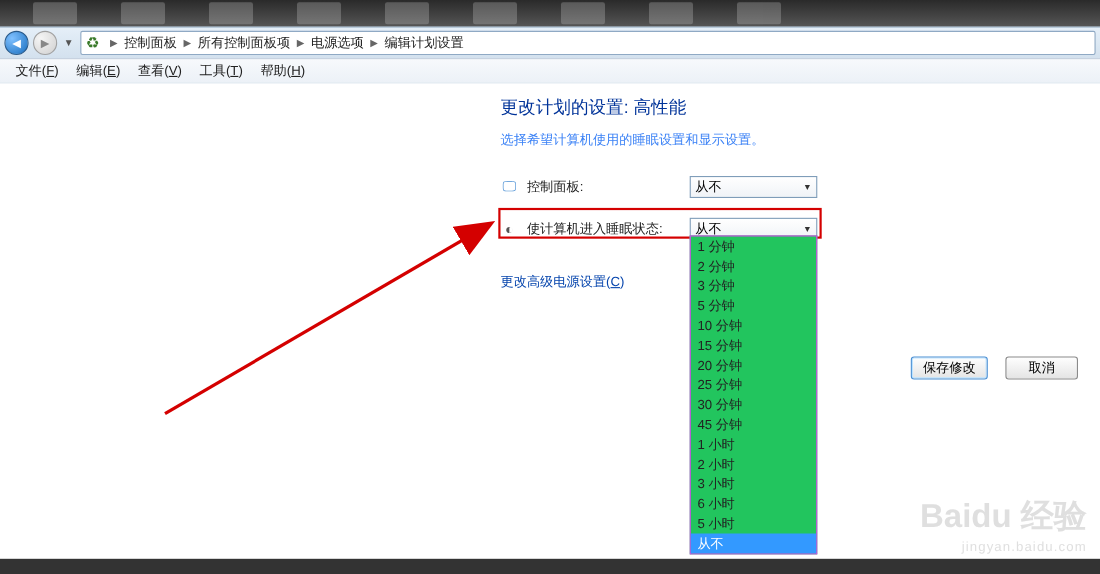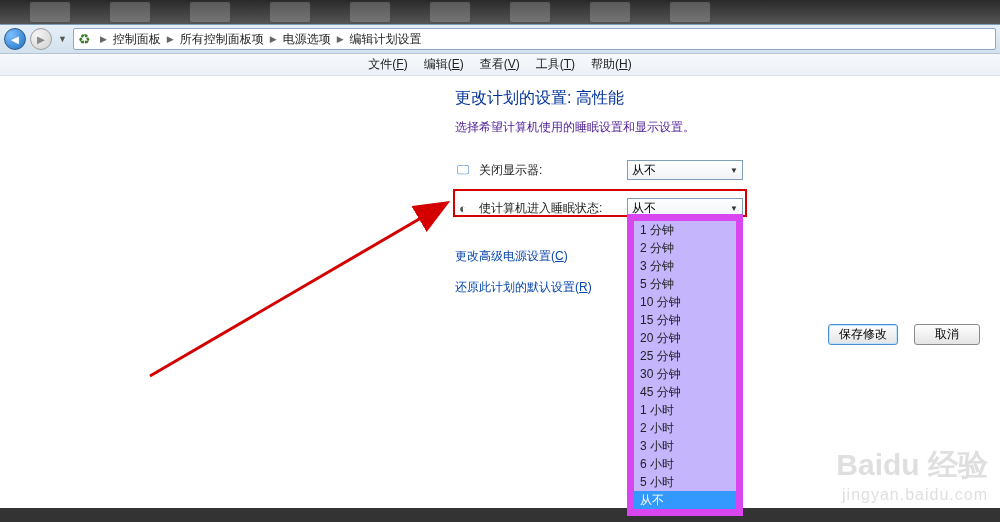--- a/index.html
+++ b/index.html
@@ -89,21 +89,20 @@
     padding: 0 4px;
   }
   .menubar {
     height: 22px;
     background: linear-gradient(to bottom, #f7f9fc, #ecf1f7);
     border-bottom: 1px solid #d6e1ec;
     display: flex;
     align-items: center;
     padding: 0 6px;
     gap: 0;
-    justify-content: center;
   }
   .menu-item {
     padding: 2px 8px;
     color: #222;
   }
   .menu-item .ul { text-decoration: underline; }
   .content {
     position: relative;
     height: calc(100% - 76px - 14px);
     background: #fff;
@@ -113,21 +112,21 @@
     left: 455px;
     top: 12px;
     width: 520px;
   }
   .page-title {
     color: #003399;
     font-size: 16px;
     margin-bottom: 10px;
   }
   .page-desc {
-    color: #4c1d95;
+    color: #3b82f6;
     margin-bottom: 24px;
   }
   .setting-row {
     display: flex;
     align-items: center;
     margin-bottom: 18px;
   }
   .setting-icon {
     width: 16px;
     height: 16px;
@@ -162,22 +161,22 @@
     pointer-events: none;
   }
   .link {
     color: #0645ad;
     margin-bottom: 14px;
     cursor: pointer;
   }
   .link .ul { text-decoration: underline; }
   .dropdown-list {
     position: absolute;
-    border: 7px solid #d946ef;
-    background: #c4b5fd;
+    border: 1px solid #d946ef;
+    background: #22c55e;
     font-size: 12px;
     z-index: 10;
   }
   .dd-item {
     padding: 1px 6px;
     line-height: 16px;
     color: #222;
   }
   .dd-item.selected {
     background: #3399ff;
@@ -223,21 +222,21 @@
     position: absolute;
     right: 12px;
     bottom: 18px;
     color: rgba(210,210,210,0.7);
     font-family: Arial, sans-serif;
     text-align: right;
     pointer-events: none;
     z-index: 20;
   }
   .watermark .wm1 { font-size: 30px; font-weight: bold; }
-  .watermark .wm2 { font-size: 16px; letter-spacing: 1px; }
+  .watermark .wm2 { font-size: 12px; letter-spacing: 1px; }
 </style>
 </head>
 <body>
 
 <div class="titlebar">
   <div class="titlebar-icons">
     <div class="tb-icon"></div>
       <div class="tb-icon"></div>
       <div class="tb-icon"></div>
     <div class="tb-icon"></div>
@@ -290,43 +289,40 @@
     </defs>
     <line x1="10" y1="190" x2="305" y2="18" stroke="#d40000" stroke-width="3" marker-end="url(#ah)"></line>
   </svg>
 
   <div class="content-inner">
     <div class="page-title">更改计划的设置: 高性能</div>
     <div class="page-desc">选择希望计算机使用的睡眠设置和显示设置。</div>
 
     <div class="setting-row">
       <span class="setting-icon" style="color:#4a8fd4;">🖵</span>
-      <span class="setting-label">关闭显示器:</span>
+      <span class="setting-label">控制面板:</span>
       <div class="dropdown" style="margin-left:8px;">
         <span>从不</span>
         <span class="dd-arrow">▼</span>
       </div>
     </div>
 
     <div class="setting-row">
       <span class="setting-icon" style="color:#555;">◐</span>
       <span class="setting-label">使计算机进入睡眠状态:</span>
       <div class="dropdown" style="margin-left:8px;">
         <span>从不</span>
         <span class="dd-arrow">▼</span>
       </div>
     </div>
 
     <div style="height:12px;"></div>
 
     <div class="link">
       <span>更改高级电源设置</span>(<span class="ul">C</span>)
-    </div>
-    <div class="link">
-      <span>还原此计划的默认设置</span>(<span class="ul">R</span>)
     </div>
   </div>
 
   <div class="dropdown-list" style="left:627px; top:138px; width:116px;">
     <div class="dd-item">1 分钟</div>
     <div class="dd-item">2 分钟</div>
     <div class="dd-item">3 分钟</div>
     <div class="dd-item">5 分钟</div>
     <div class="dd-item">10 分钟</div>
     <div class="dd-item">15 分钟</div>

